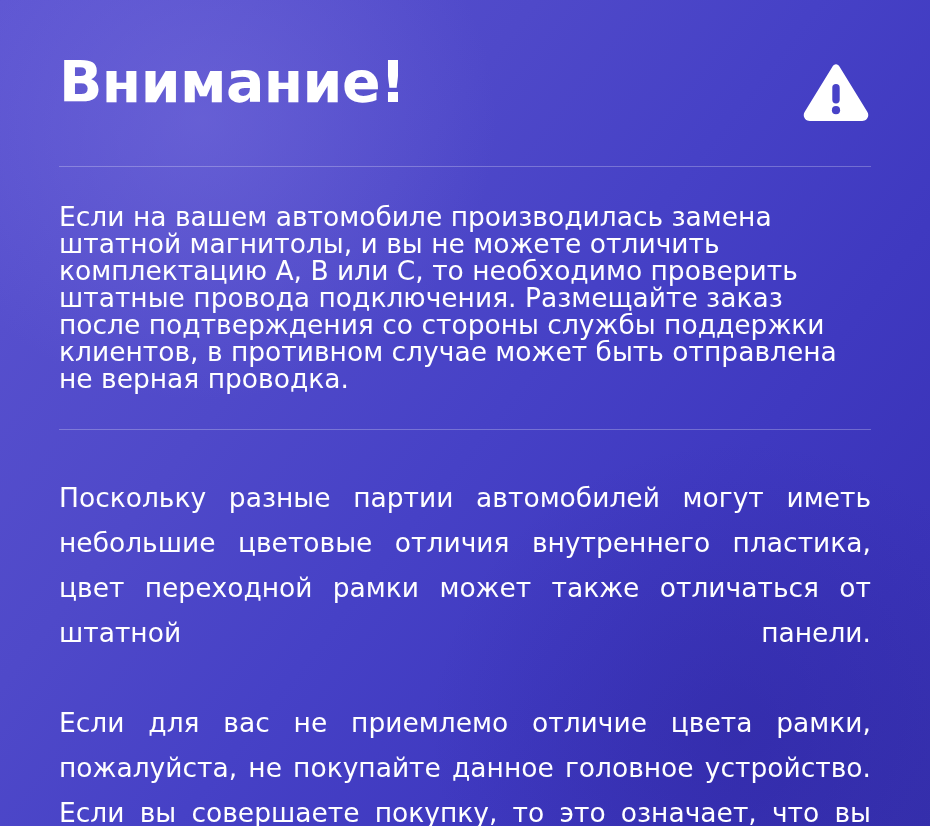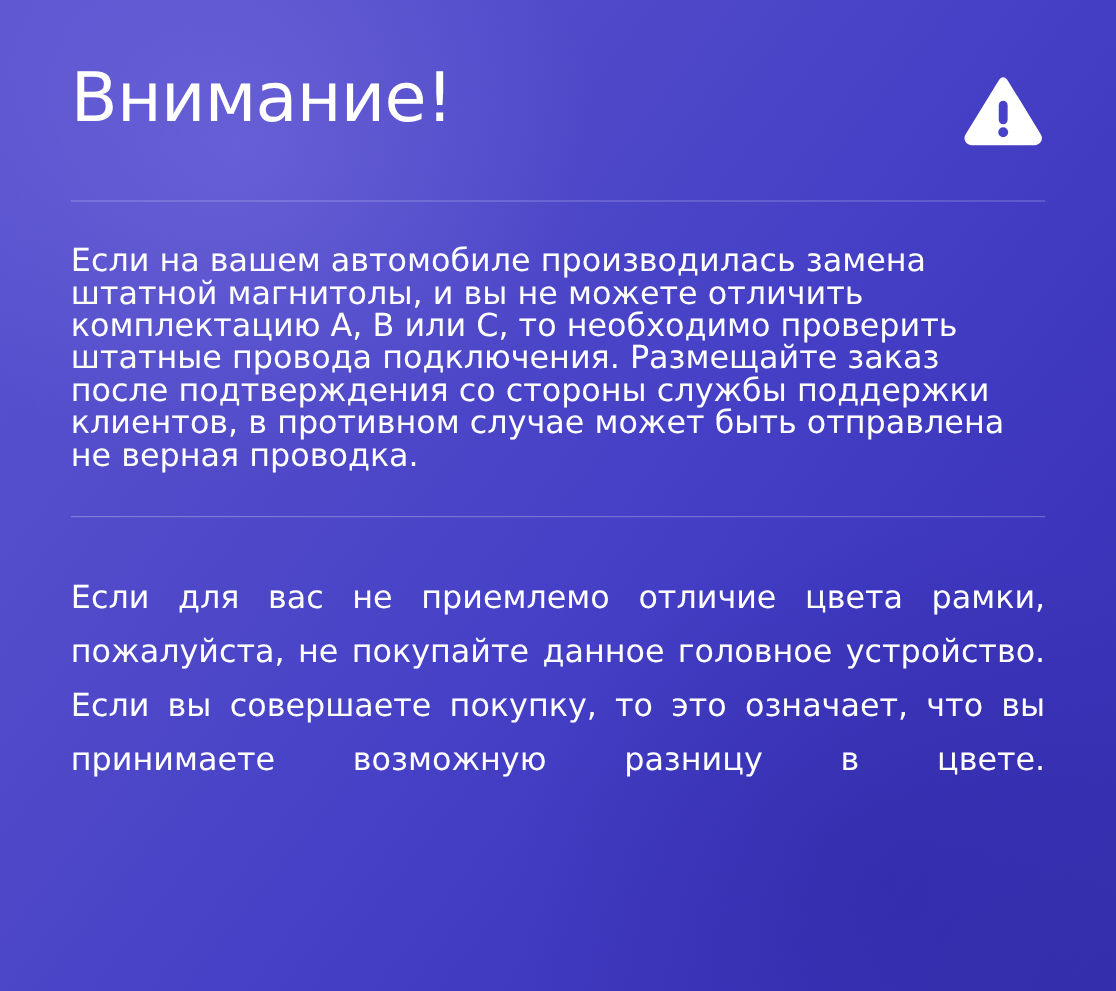--- a/index.html
+++ b/index.html
@@ -71,21 +71,21 @@
     align-items: flex-start;
     justify-content: space-between;
     padding-top: 52px;
   }
 
   .page-title {
     margin: 0;
     color: #ffffff;
     font-size: 57px;
     line-height: 1.08;
-    font-weight: 400;
+    font-weight: 700;
     letter-spacing: -0.6px;
     font-family: "DejaVu Sans", "Liberation Sans", sans-serif;
   }
 
   .warning-icon {
     margin-top: 12px;
     margin-right: 2px;
     flex: 0 0 auto;
     display: block;
   }
@@ -167,17 +167,18 @@
 
     <hr class="divider divider-top">
 
     <div class="para-block block-primary">
       <p class="para">Если на вашем автомобиле производилась замена штатной магнитолы, и вы не можете отличить комплектацию A, B или C, то необходимо проверить штатные провода подключения. Размещайте заказ после подтверждения со стороны службы поддержки клиентов, в противном случае может быть отправлена не верная проводка.</p>
     </div>
 
     <hr class="divider divider-mid">
 
     <div class="para-block block-secondary">
+      <p class="para">Поскольку разные партии автомобилей могут иметь небольшие цветовые отличия внутреннего пластика, цвет переходной рамки может также отличаться от штатной панели.</p>
       <p class="para">Если для вас не приемлемо отличие цвета рамки, пожалуйста, не покупайте данное головное устройство. Если вы совершаете покупку, то это означает, что вы принимаете возможную разницу в цвете.</p>
     </div>
 
   </div>
 </div>
 
 </body></html>

